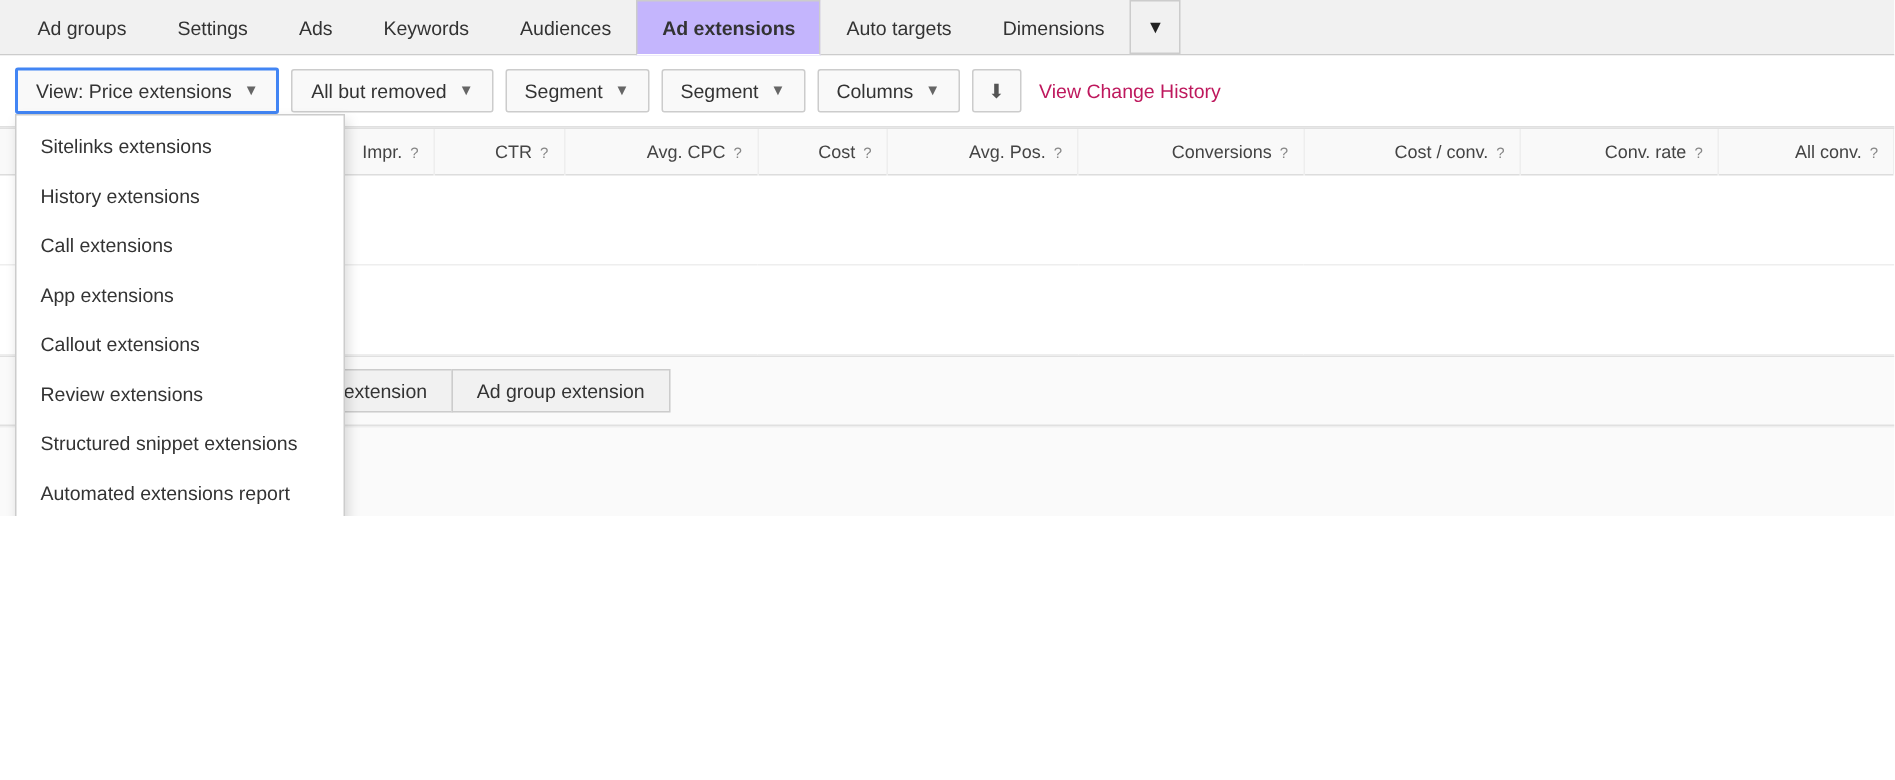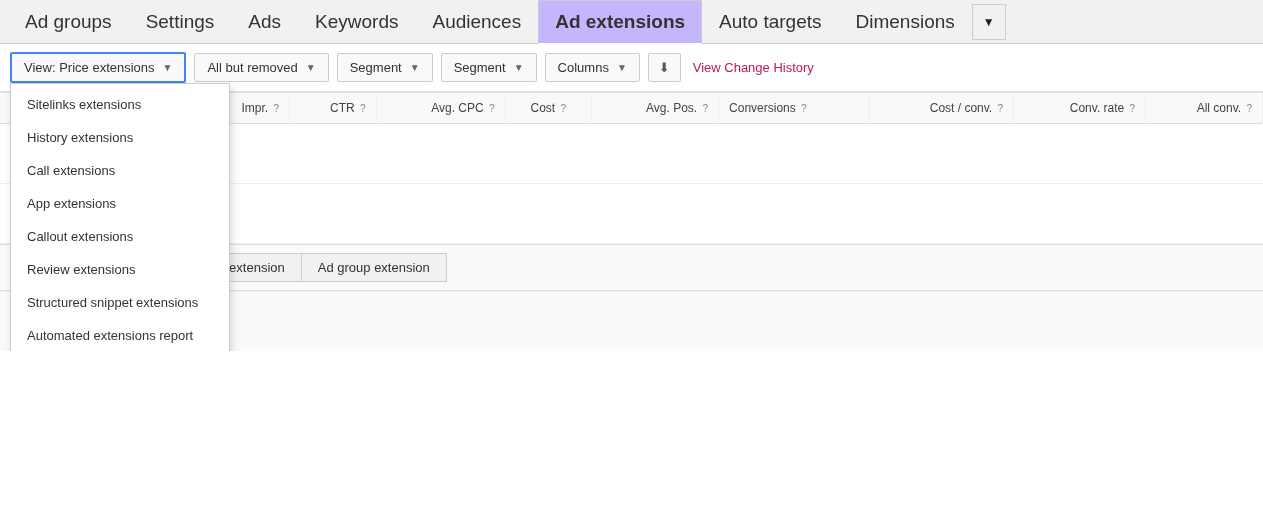--- a/index.html
+++ b/index.html
@@ -13,21 +13,21 @@
       border-bottom: 1px solid #ccc;
       padding: 0 8px;
     }
     .top-nav-tab {
       padding: 10px 16px;
       cursor: pointer;
       border: 1px solid transparent;
       border-bottom: none;
       background: #f1f1f1;
       color: #333;
-      font-size: 19px;
+      font-size: 13px;
       white-space: nowrap;
     }
     .top-nav-tab.active {
       background: #c4b5fd;
       border-color: #ccc;
       border-bottom: 1px solid #fff;
       margin-bottom: -1px;
       font-weight: bold;
     }
     .top-nav-more {
@@ -224,23 +224,23 @@
 
 <div class="table-container">
   <table>
     <thead>
       <tr>
 
       <th style="text-align: left; width: 200px;"><span>↓</span></th>
           <th style="text-align: right;">Impr. <span class="help">?</span></th>
           <th style="text-align: right;">CTR <span class="help">?</span></th>
           <th style="text-align: right;">Avg. CPC <span class="help">?</span></th>
-          <th style="text-align: center;">Cost <span class="help">?</span></th>
+          <th style="text-align: right;">Cost <span class="help">?</span></th>
           <th style="text-align: right;">Avg. Pos. <span class="help">?</span></th>
-          <th style="text-align: left;">Conversions <span class="help">?</span></th>
+          <th style="text-align: right;">Conversions <span class="help">?</span></th>
           <th style="text-align: right;">Cost / conv. <span class="help">?</span></th>
           <th style="text-align: right;">Conv. rate <span class="help">?</span></th>
           <th style="text-align: right;">All conv. <span class="help">?</span></th>
         </tr>
     </thead>
     <tbody>
       <tr class="empty-row">
         <td colspan="10"></td>
       </tr>
       <tr class="empty-row">

